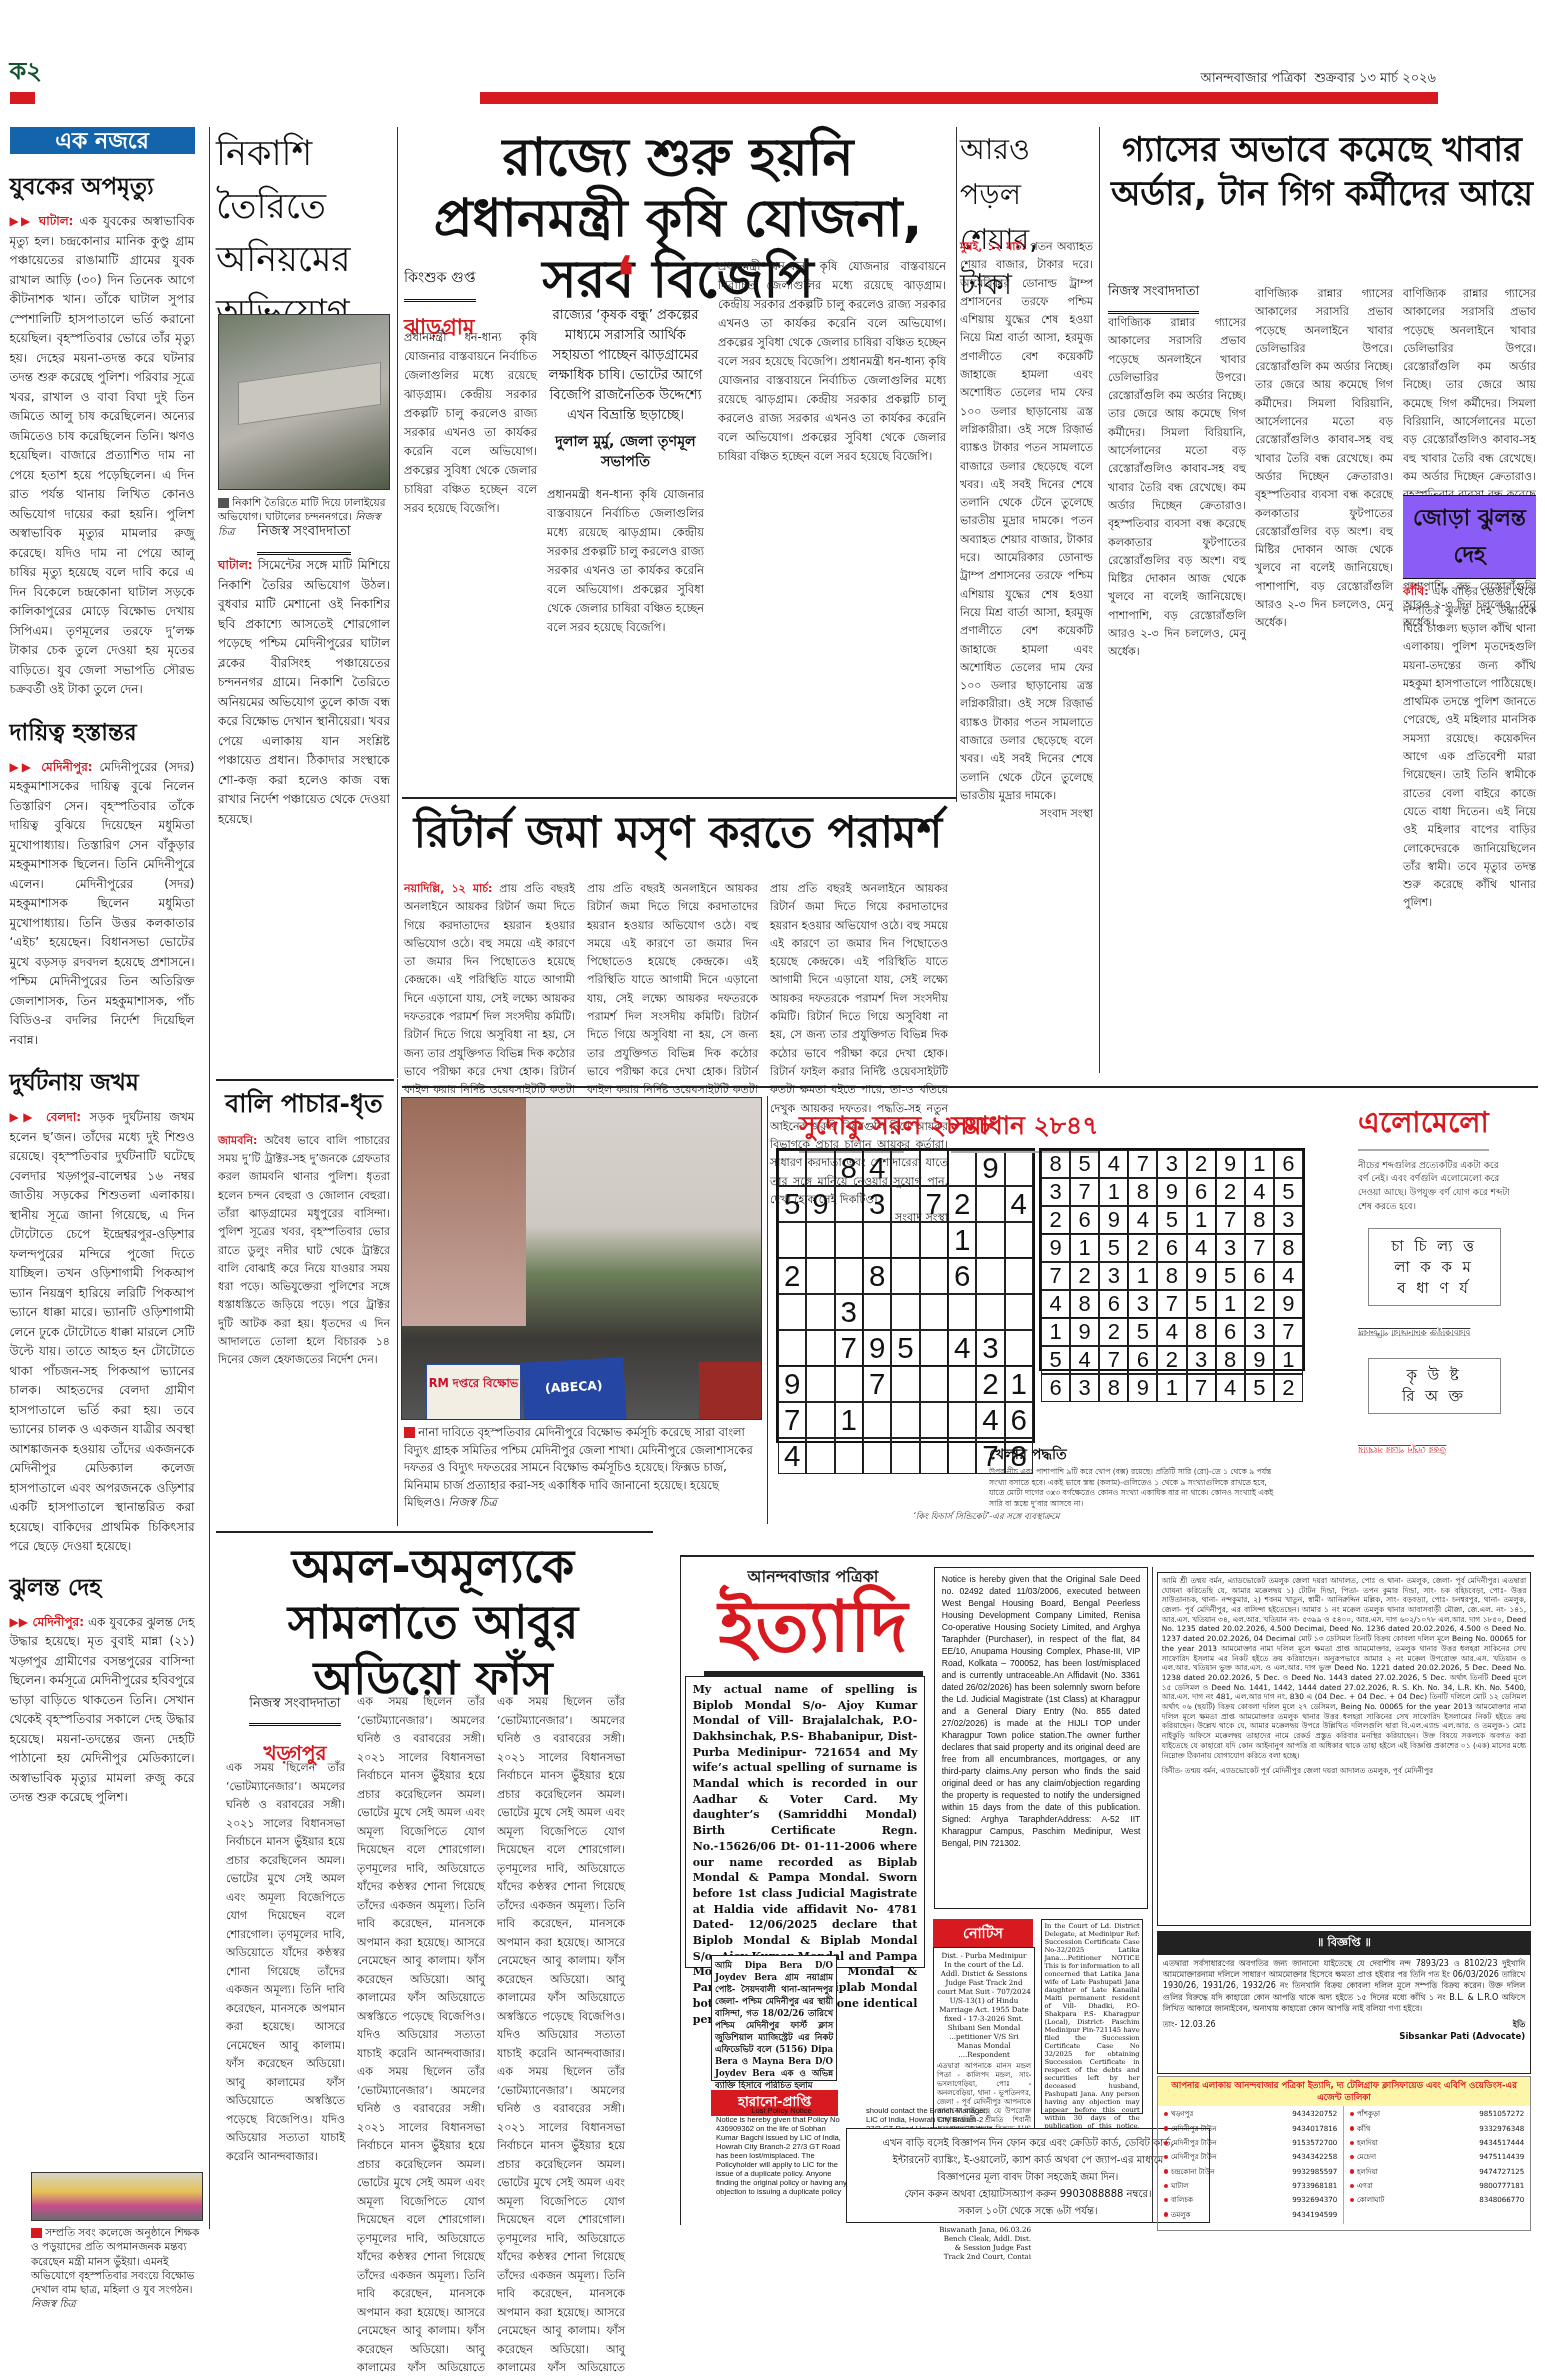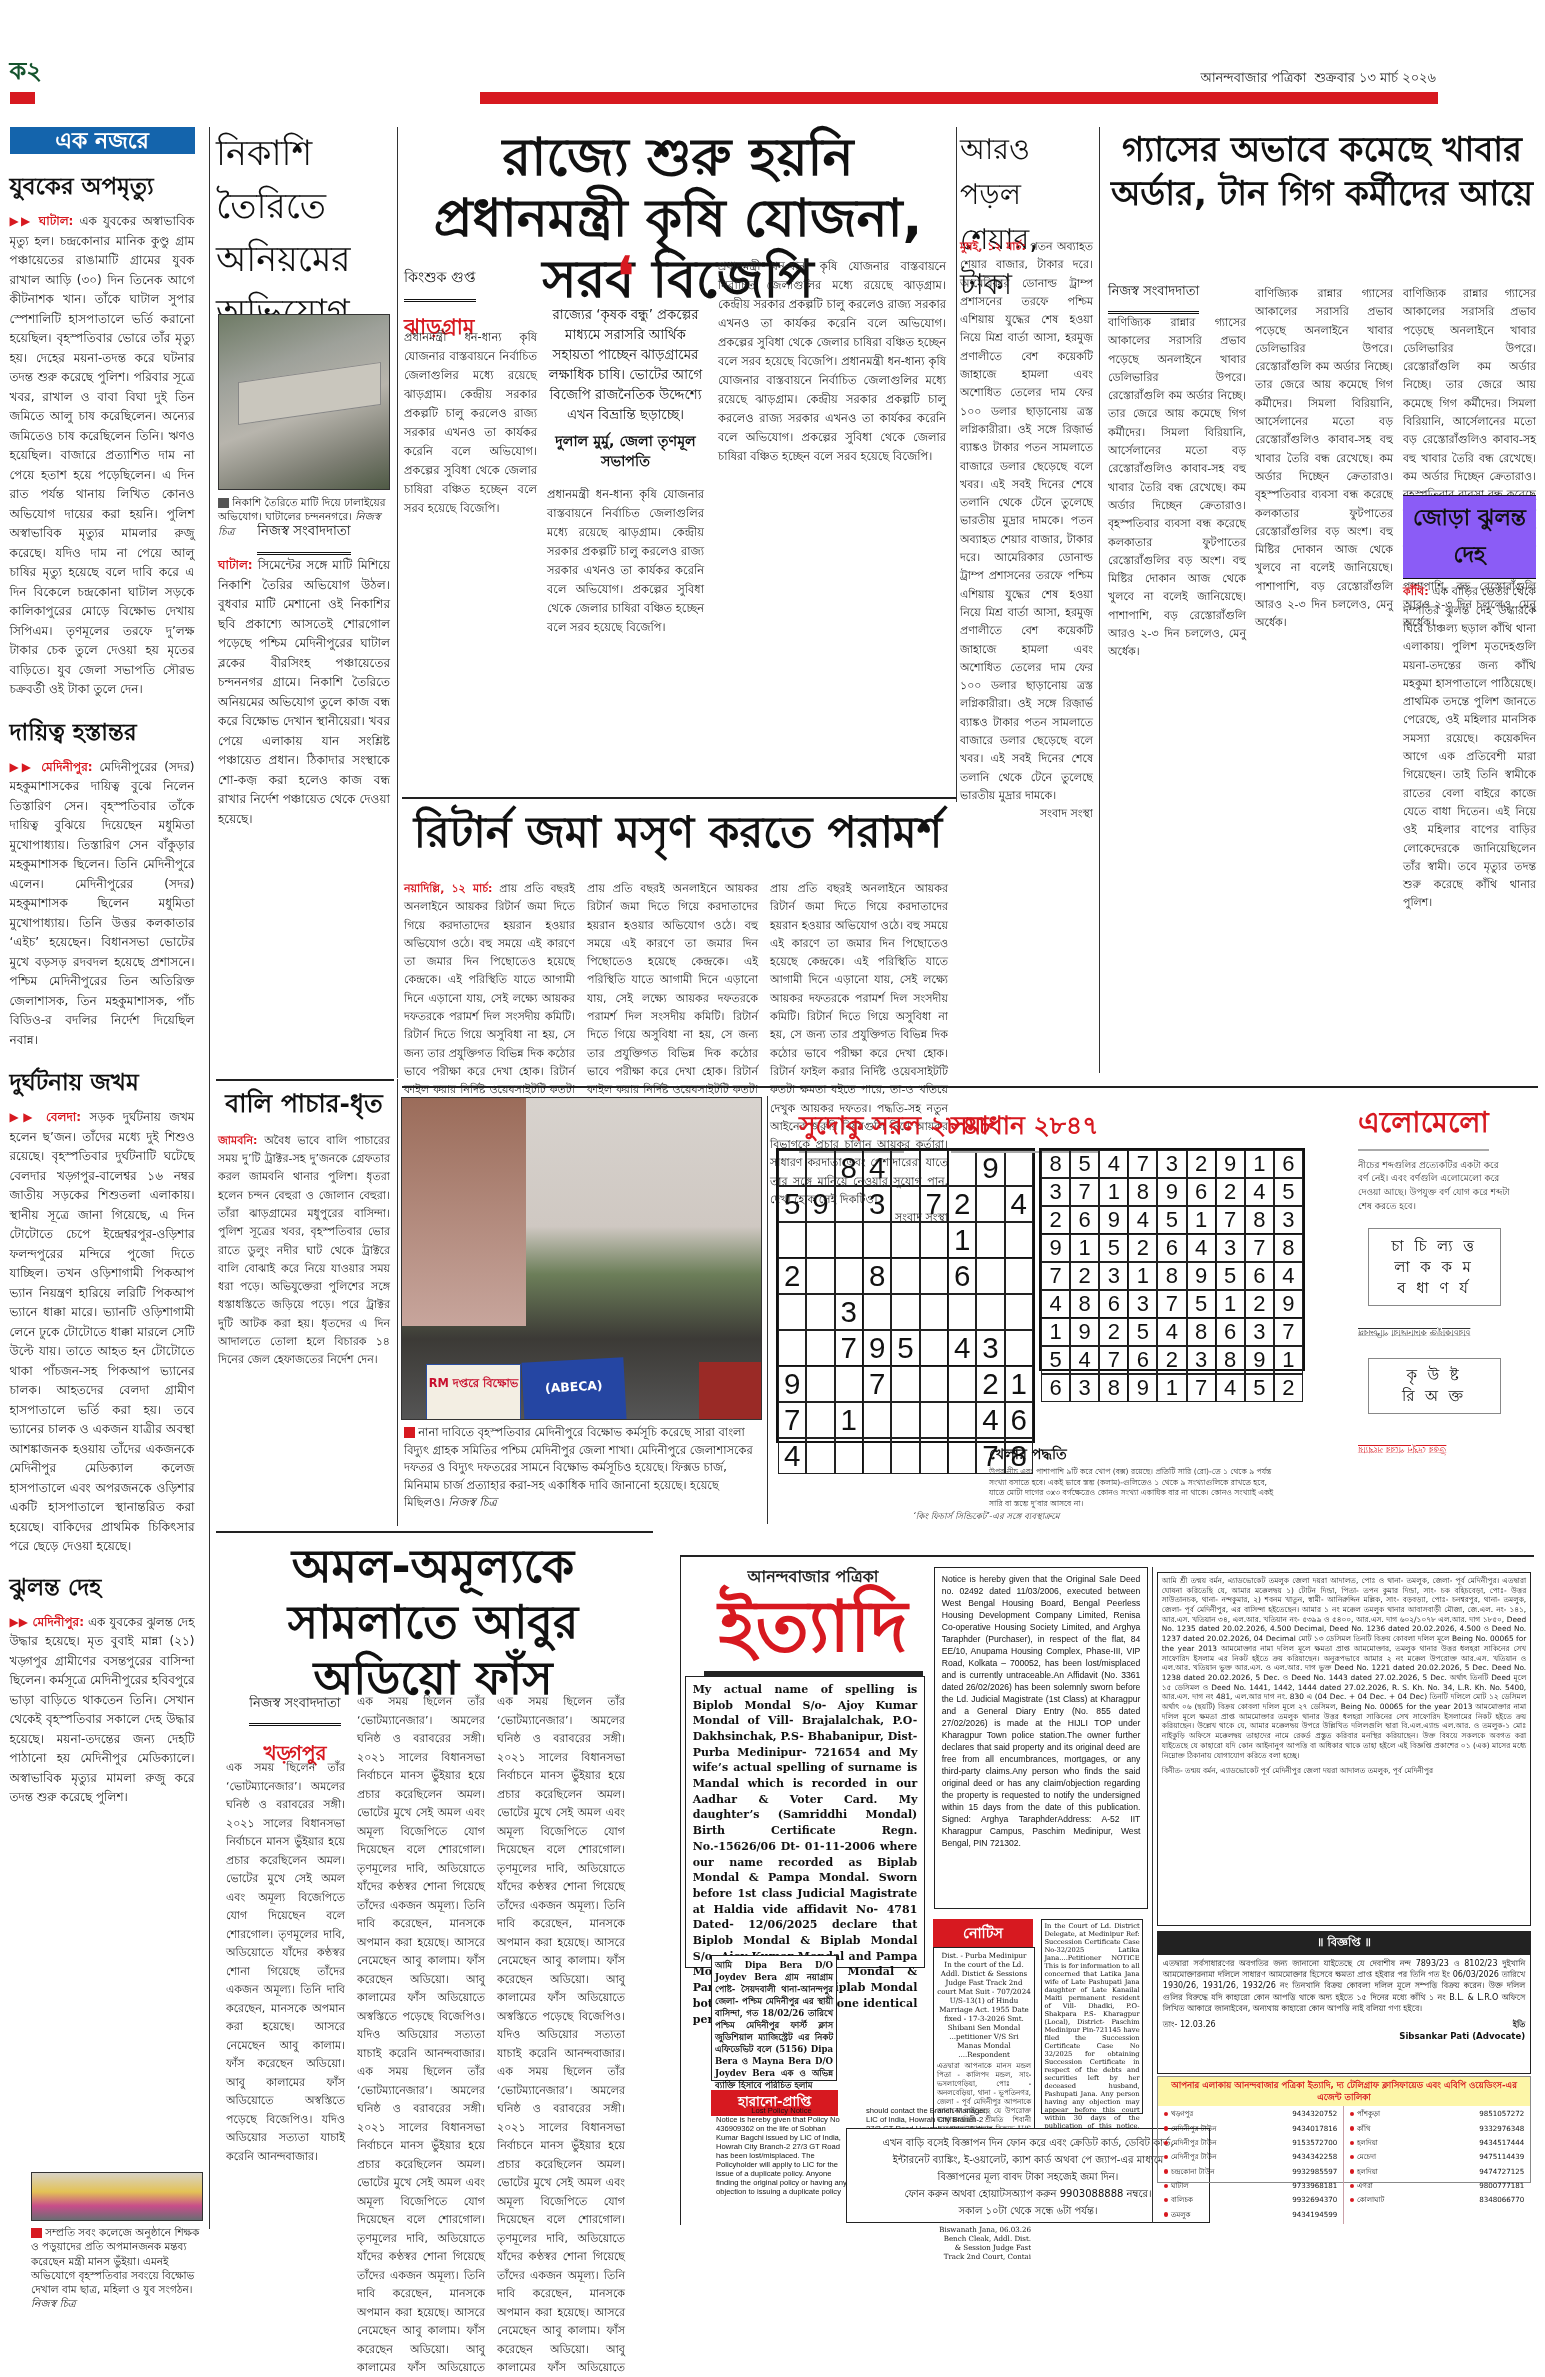--- a/index.html
+++ b/index.html
@@ -450,21 +450,21 @@
 <div class="ad-box" style="left:1157px;top:1931px;width:374px;height:143px;border-width:1.4px;padding:0;">
   <div style="background:#222;color:#fff;font-size:11.4px;font-weight:bold;text-align:center;padding:1.9px;">॥ বিজ্ঞপ্তি ॥</div>
   <div style="font-size:8px;line-height:11.4px;text-align:justify;padding:2.9px 4.8px;">এতদ্বারা সর্বসাধারণের অবগতির জন্য জানানো যাইতেছে যে দেবাশীষ নন্দ 7893/23 ও 8102/23 দুইখানি আমমোক্তারনামা দলিলে সাধারণ আমমোক্তার হিসেবে ক্ষমতা প্রাপ্ত হইবার পর তিনি গত ইং 06/03/2026 তারিখে 1930/26, 1931/26, 1932/26 নং তিনখানি বিক্রয় কোবলা দলিল মূলে সম্পত্তি বিক্রয় করেন। উক্ত দলিল গুলির বিরুদ্ধে যদি কাহারো কোন আপত্তি থাকে অদ্য হইতে ১৫ দিনের মধ্যে কাঁথি ১ নং B.L. &amp; L.R.O অফিসে লিখিত আকারে জানাইবেন, অন্যথায় কাহারো কোন আপত্তি নাই বলিয়া গণ্য হইবে।</div>
   <div style="display:flex;justify-content:space-between;padding:0 4.8px;font-size:8px;">
     <span>তাং- 12.03.26</span>
     <span style="font-weight:bold;">ইতি</span>
   </div>
   <div style="text-align:right;padding:0 4.8px;font-size:8.6px;font-weight:bold;">Sibsankar Pati (Advocate)</div>
 </div>
 
-<div class="abs" style="left:1157px;top:2076px;width:374px;height:107px;border:1px solid #888;">
+<div class="abs" style="left:1157px;top:2076px;width:374px;height:155px;border:1px solid #888;">
   <div style="background:#fdf6a8;color:#d71920;font-size:8.6px;font-weight:bold;text-align:center;line-height:12.4px;padding:1.9px 9.5px;">আপনার এলাকায় আনন্দবাজার পত্রিকা ইত্যাদি, দ্য টেলিগ্রাফ ক্লাসিফায়েড এবং এবিপি ওয়েডিংস-এর এজেন্ট তালিকা</div>
   <div style="display:flex;">
     <div id="agents-left" style="width:50%;padding:1.9px 5.7px;border-right:1px solid #c9a0a8;">
         <div style="display: flex; justify-content: space-between; font-size: 7.1px; line-height: 14.3px;">
           <span><span style="display:inline-block;width:4.3px;height:4.3px;border-radius:50%;background:#d71920;margin-right:2.9px;"></span>খড়্গপুর</span>
           <span>9434320752</span>
         </div>
         <div style="display: flex; justify-content: space-between; font-size: 7.1px; line-height: 14.3px;">
           <span><span style="display:inline-block;width:4.3px;height:4.3px;border-radius:50%;background:#d71920;margin-right:2.9px;"></span>মেদিনীপুর টাউন</span>
           <span>9434017816</span>

